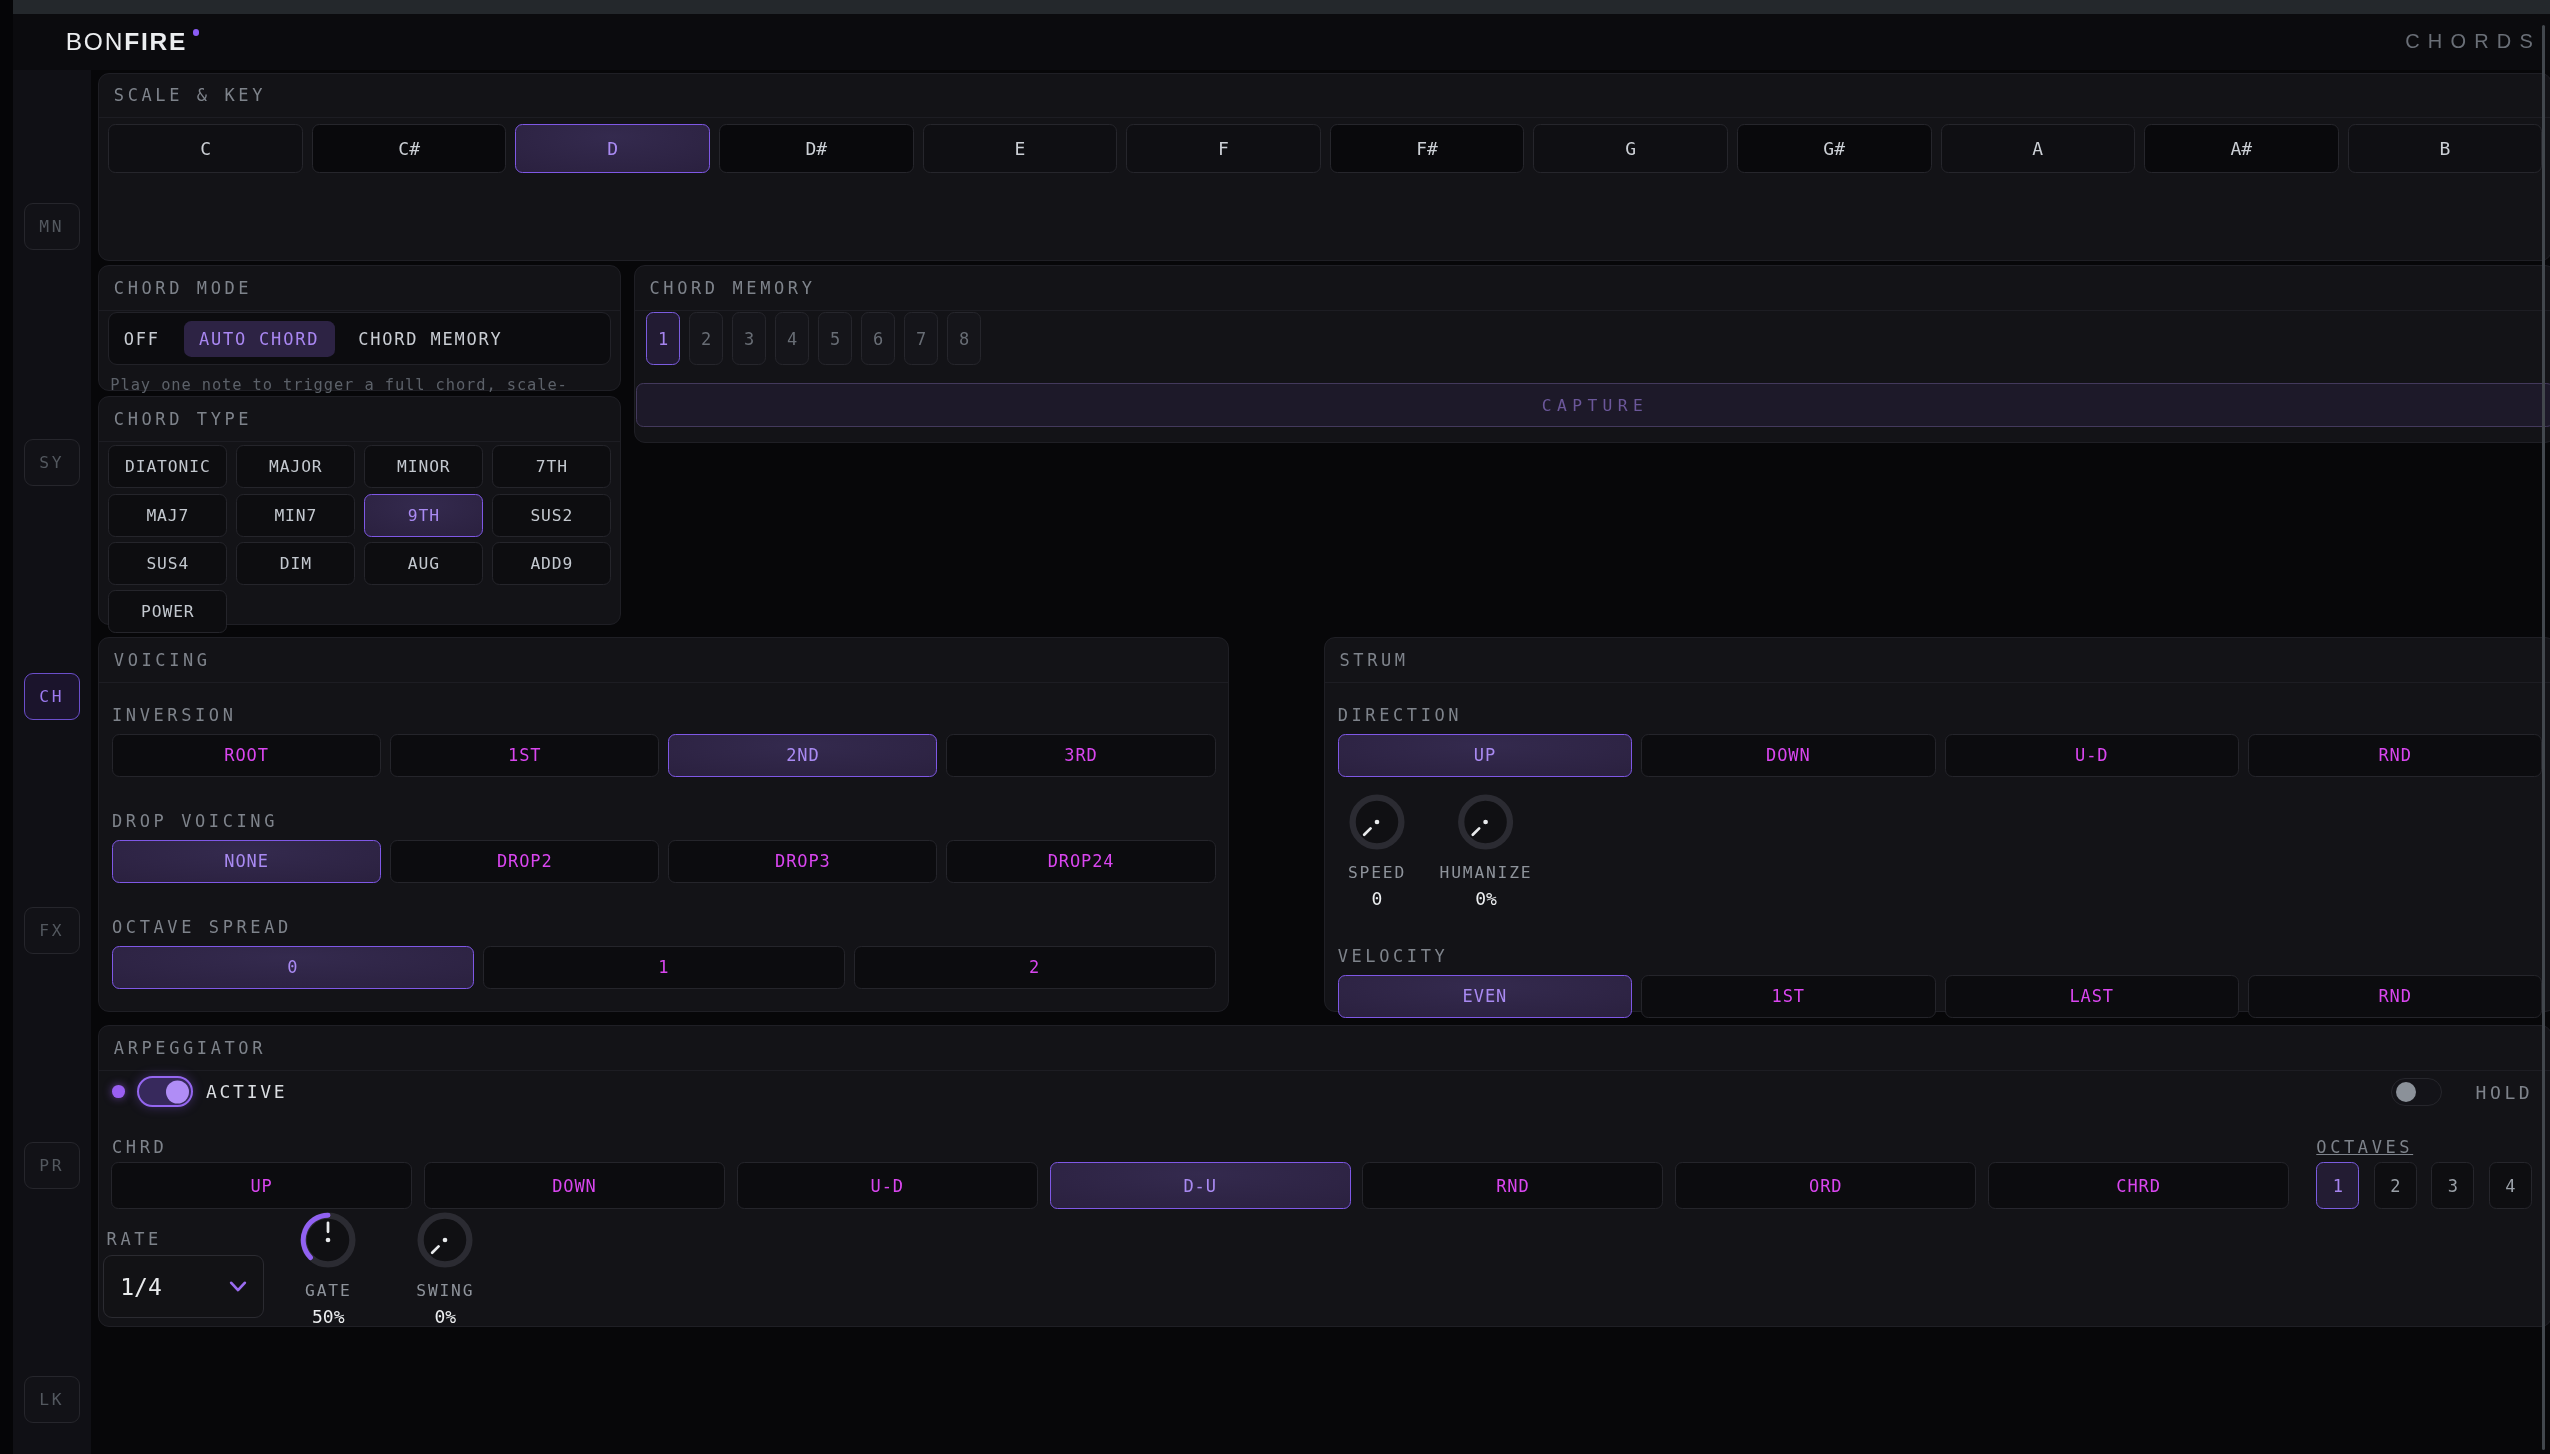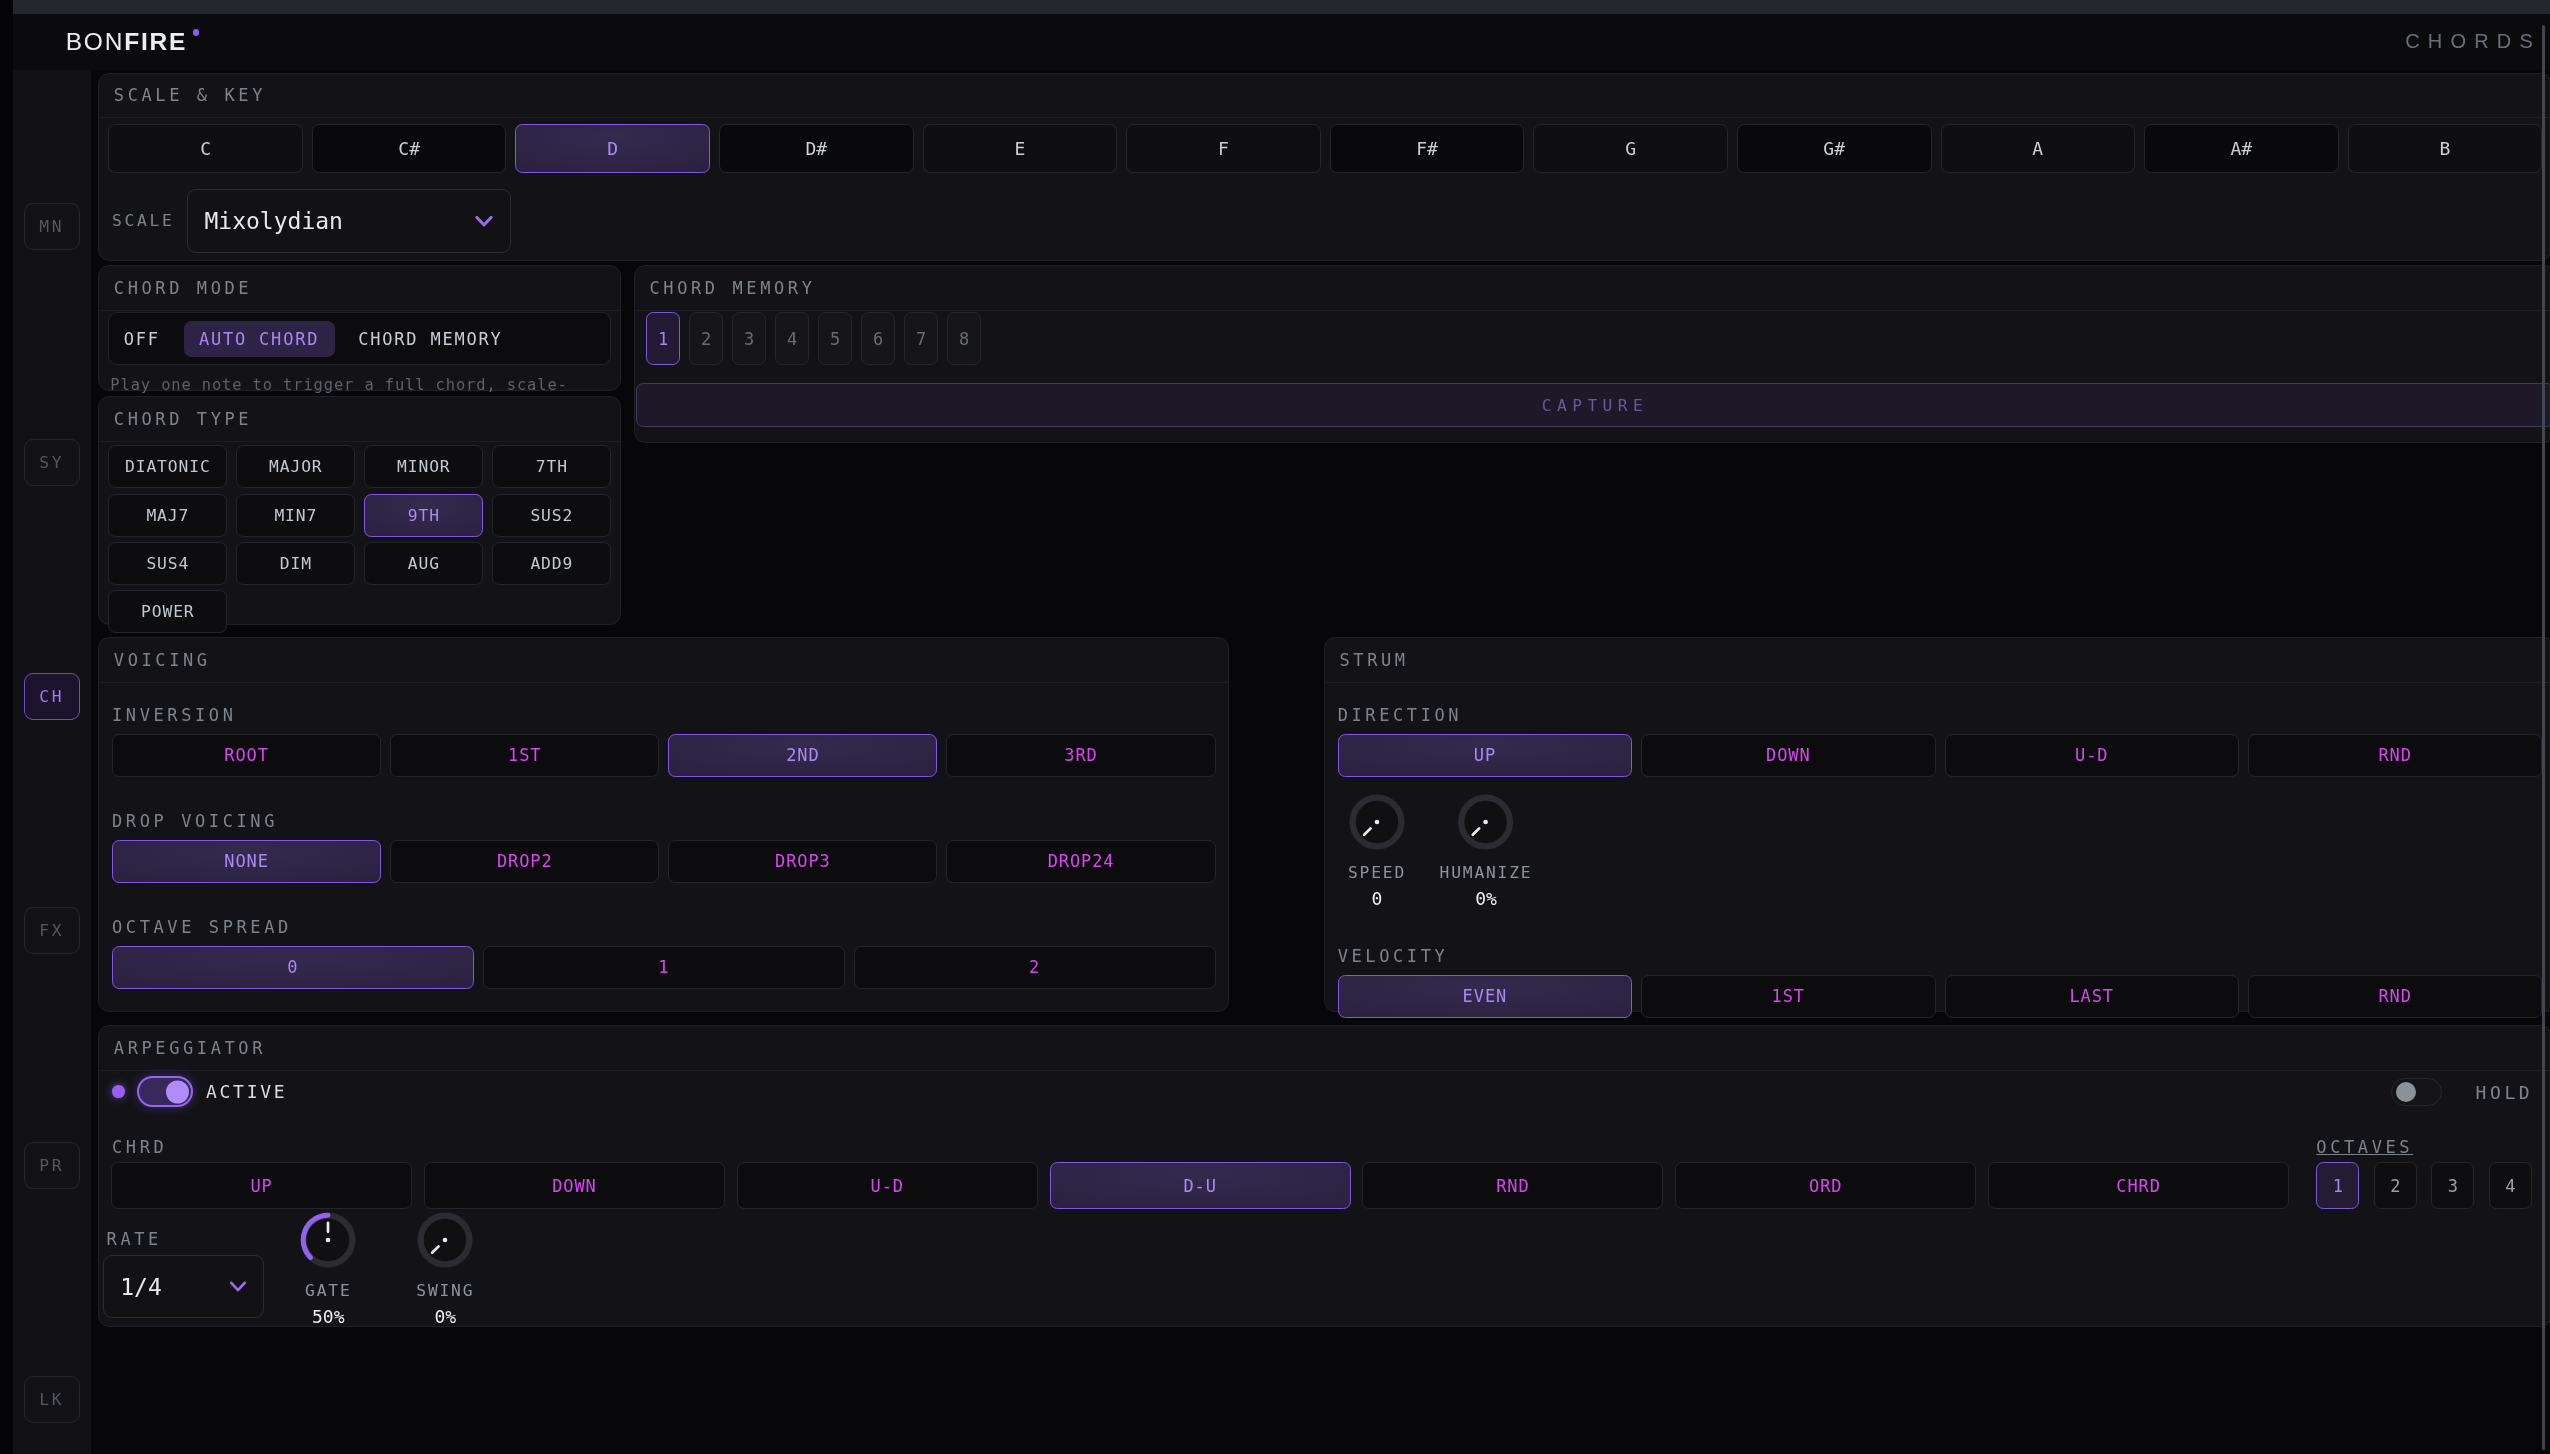--- a/index.html
+++ b/index.html
@@ -135,29 +135,20 @@
         <div class="key selected">D</div>
         <div class="key sharp">D#</div>
         <div class="key">E</div>
         <div class="key">F</div>
         <div class="key sharp">F#</div>
         <div class="key">G</div>
         <div class="key sharp">G#</div>
         <div class="key">A</div>
         <div class="key sharp">A#</div>
         <div class="key">B</div>
-      </div>
-      <div class="scale-row">
-        <span class="field-label">SCALE</span>
-        <div class="dropdown scale-dd">
-          <span>Mixolydian</span>
-          <svg width="20" height="12.7" viewBox="0 0 22 14">
-              <path d="M3 2.5 L11 11 L19 2.5" stroke="#9a6cf0" stroke-width="3.2" fill="none" stroke-linecap="round" stroke-linejoin="round"></path>
-            </svg>
-        </div>
       </div>
     </div>
 
     <div class="panel" style="left:7.3px; top:195px; width:523px; height:126px;">
       <div class="panel-title">CHORD MODE</div>
       <div class="segmented">
         <span class="seg-item">OFF</span>
         <span class="seg-item selected">AUTO CHORD</span>
         <span class="seg-item">CHORD MEMORY</span>
       </div>

